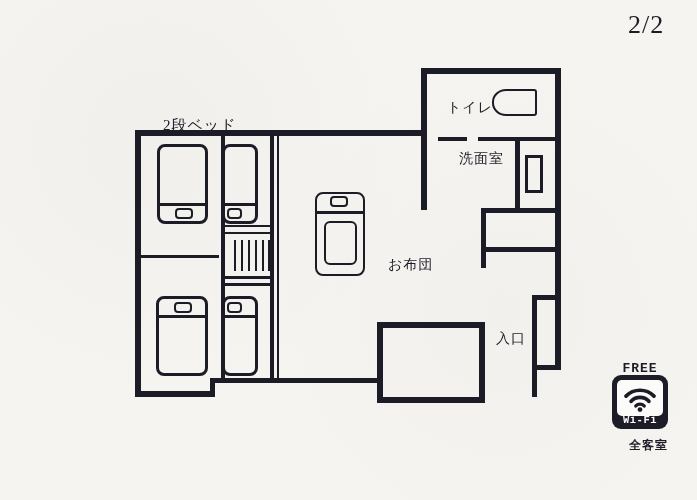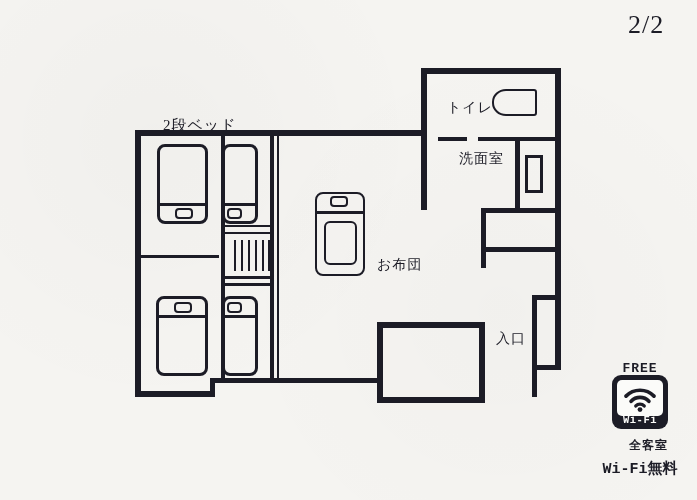--- a/index.html
+++ b/index.html
@@ -51,21 +51,21 @@
 </head>
 <body>
 
 <div class="canvas">
 
   <div class="pagenum">2/2</div>
 
   <div class="label" style="left:163px;top:96px;font-size:15px;margin-top:20px;">2段ベッド</div>
   <div class="label" style="left:447px;top:99px;">トイレ</div>
   <div class="label" style="left:459px;top:150px;">洗面室</div>
-  <div class="label" style="left:377px;top:256px;">お布団</div>
+  <div class="label" style="left:388px;top:256px;">お布団</div>
   <div class="label" style="left:496px;top:330px;">入口</div>
 
   <div class="w" style="left:135px;top:130px;width:289px;height:6px;"></div>
   <div class="w" style="left:135px;top:130px;width:6px;height:267px;"></div>
   <div class="w" style="left:135px;top:391px;width:80px;height:6px;"></div>
   <div class="w" style="left:210px;top:378px;width:5px;height:19px;"></div>
   <div class="w" style="left:213px;top:378px;width:164px;height:4.5px;"></div>
   <div class="w" style="left:421px;top:68px;width:6px;height:142px;"></div>
   <div class="w" style="left:421px;top:68px;width:140px;height:6px;"></div>
   <div class="w" style="left:555px;top:68px;width:6px;height:302px;"></div>
@@ -133,15 +133,14 @@
       <svg width="38" height="28" viewBox="0 0 40 30">
         <path d="M5 13 A 21 21 0 0 1 35 13" fill="none" stroke="#1c1c26" stroke-width="4" stroke-linecap="round"></path>
         <path d="M10.5 18.5 A 13 13 0 0 1 29.5 18.5" fill="none" stroke="#1c1c26" stroke-width="4" stroke-linecap="round"></path>
         <path d="M15.5 23.5 A 6.2 6.2 0 0 1 24.5 23.5" fill="none" stroke="#1c1c26" stroke-width="3.6" stroke-linecap="round"></path>
         <circle cx="20" cy="27.4" r="2.6" fill="#1c1c26"></circle>
       </svg>
     </div>
     <div class="wifi-label sans">Wi-Fi</div>
   </div>
   <div class="wifi-note1 sans">全客室</div>
-  <div class="wifi-note2 sans">Wi-Fi無料</div>
 
 </div>
 
 </body></html>

